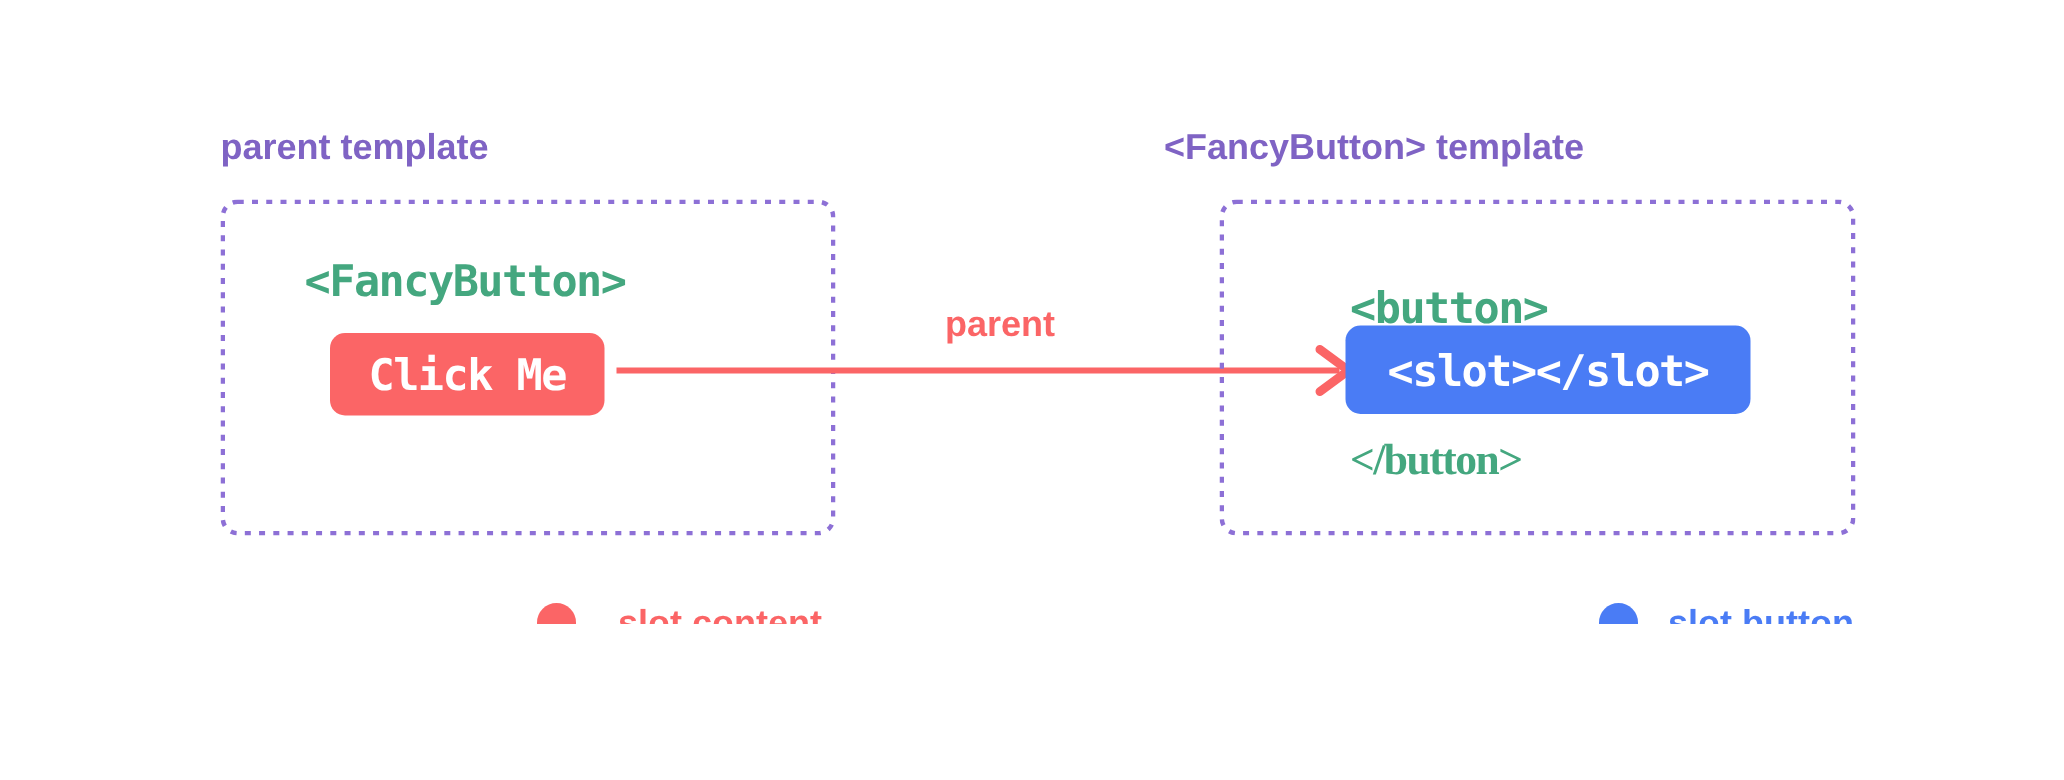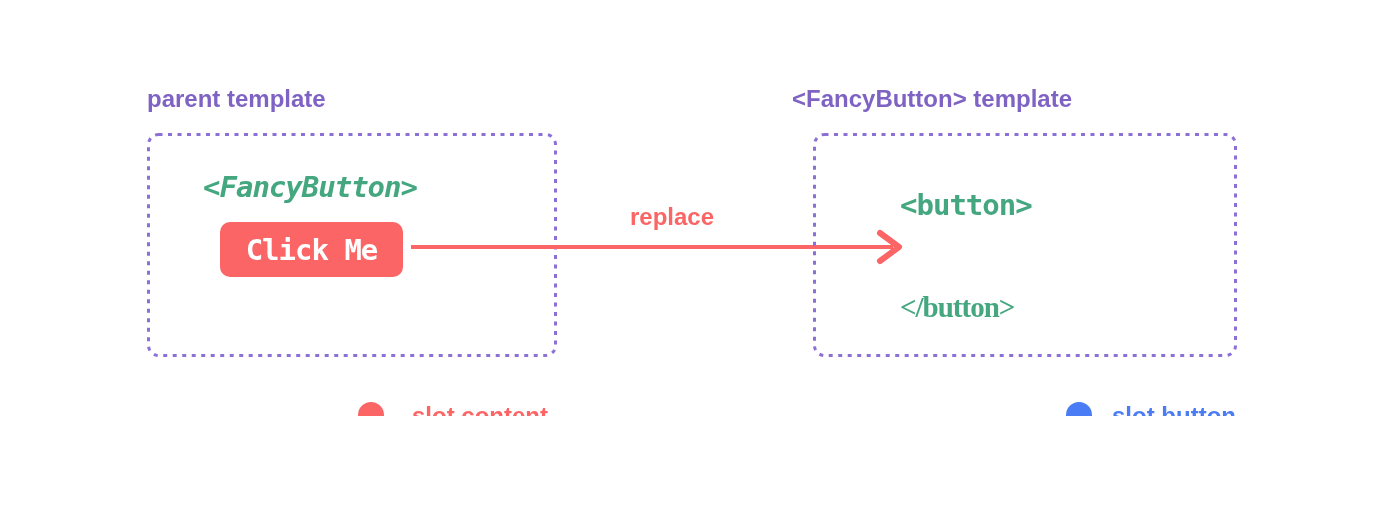--- a/index.html
+++ b/index.html
@@ -94,42 +94,45 @@
 <body>
 
 <div class="stage">
 
   <div class="panel-title" style="left:147px;top:87px;">parent template</div>
 
   <svg class="box-border" style="left:147px;top:133px;" width="410" height="224">
     <rect x="1.5" y="1.5" width="407" height="221" rx="10"></rect>
   </svg>
 
-  <div class="code-tag" style="left:203px;top:173px;font-style:italic;">&lt;FancyButton&gt;</div>
+  <div class="code-tag" style="left:203px;top:173px;">&lt;FancyButton&gt;</div>
 
   <div class="pill pill-red" style="left:220px;top:222px;width:183px;height:55px;">
     <span>Click Me</span>
   </div>
 
 
   <svg class="arrow-svg" width="505" height="50">
     <line class="arrow-line" x1="8" y1="22" x2="490" y2="22"></line>
     <polyline class="arrow-head" points="477,8 496,22 477,36"></polyline>
   </svg>
 
-  <div class="arrow-label">replace</div>
+  <div class="arrow-label">parent</div>
 
-  <div class="panel-title" style="left:792px;top:87px;text-align:right;">&lt;FancyButton&gt; template</div>
+  <div class="panel-title" style="left:776px;top:87px;text-align:right;">&lt;FancyButton&gt; template</div>
 
   <svg class="box-border" style="left:813px;top:133px;" width="424" height="224">
     <rect x="1.5" y="1.5" width="421" height="221" rx="10"></rect>
   </svg>
 
   <div class="code-tag" style="left:900px;top:191px;">&lt;button&gt;</div>
 
+  <div class="pill pill-blue" style="left:897px;top:217px;width:270px;height:59px;">
+    <span>&lt;slot&gt;&lt;/slot&gt;</span>
+  </div>
 
   <div class="code-tag" style="left:900px;top:293px;font-family:Liberation Serif, serif;">&lt;/button&gt;</div>
 
   <div class="legend-dot dot-red" style="left:358px;top:402px;"></div>
   <div class="legend-label legend-red" style="left:412px;top:404px;">slot content</div>
 
   <div class="legend-dot dot-blue" style="left:1066px;top:402px;"></div>
   <div class="legend-label legend-blue" style="left:1112px;top:404px;">slot button</div>
 
 </div>

